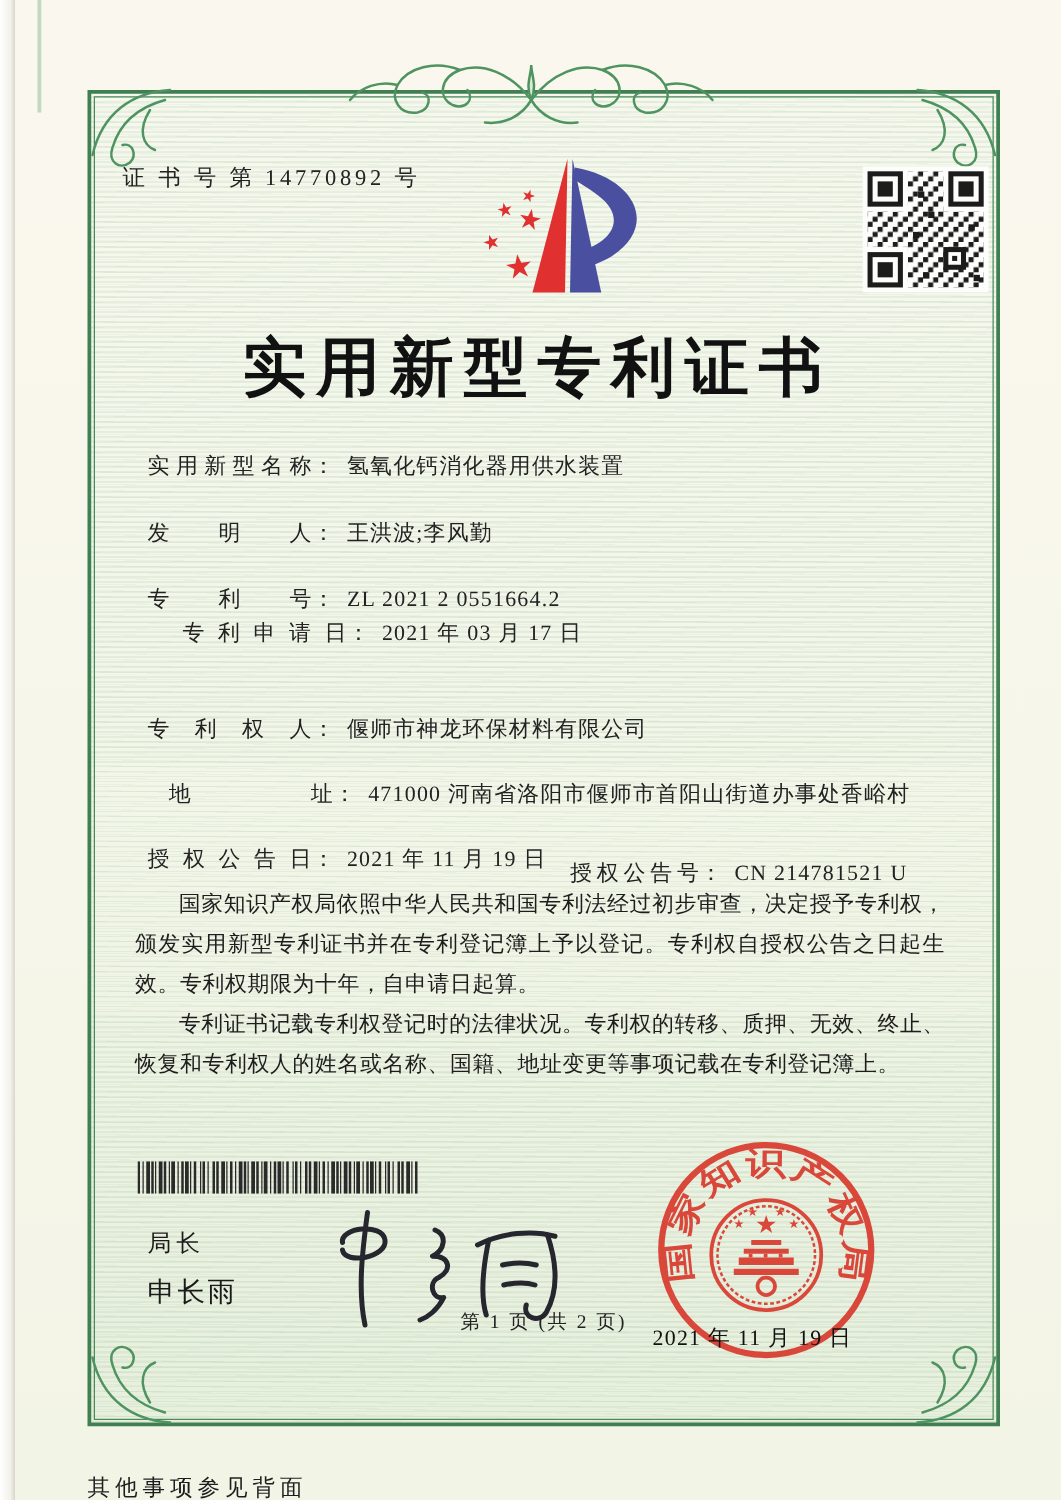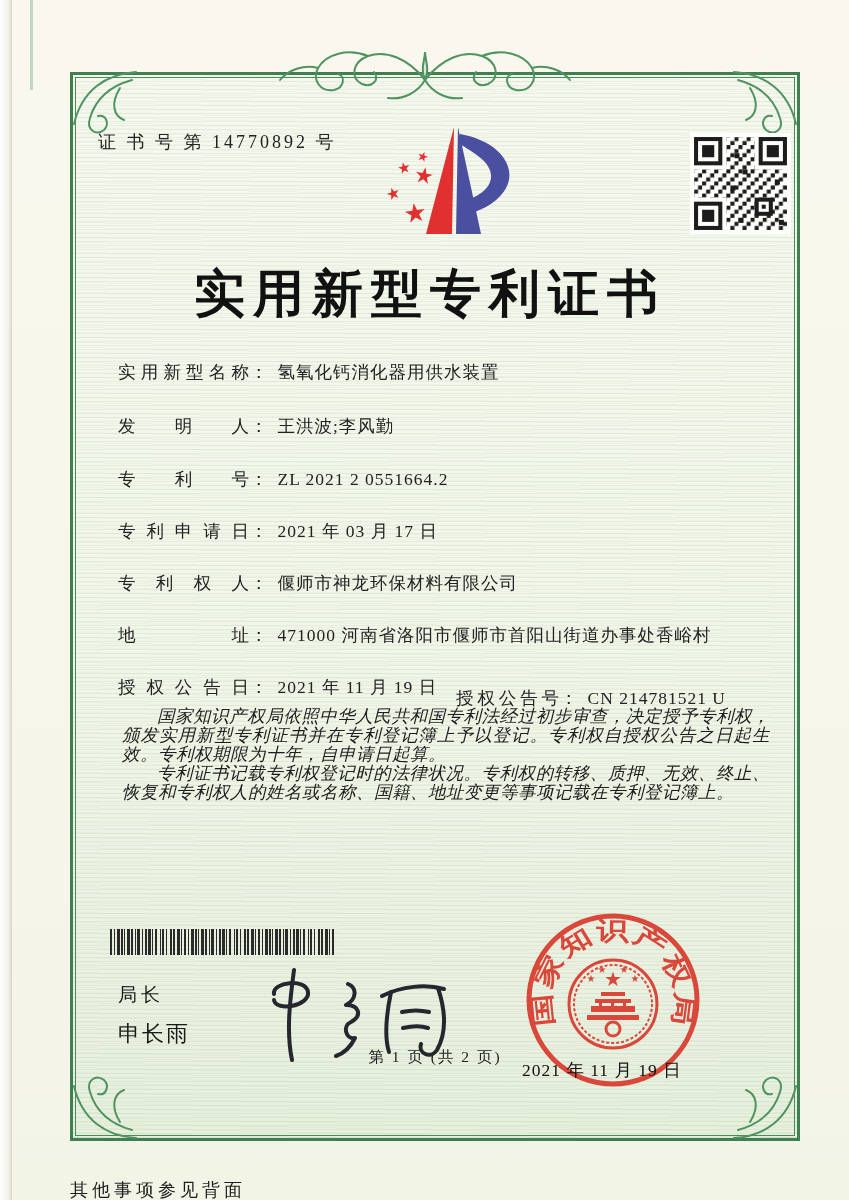--- a/index.html
+++ b/index.html
@@ -45,37 +45,37 @@
     position:absolute;left:70px;top:260px;width:720px;text-align:center;
     font-size:51px;font-weight:bold;letter-spacing:8px;color:#111;
   }
 
   
   .fields{position:absolute;left:118px;top:0;width:660px;}
   .frow{position:absolute;left:0;font-size:17.5px;white-space:nowrap;color:#222;}
   .frow:nth-of-type(1){top:360px;}
   .frow:nth-of-type(2){top:414px;}
   .frow:nth-of-type(3){top:467px;}
-  .frow:nth-of-type(4){top:519px;}
+  .frow:nth-of-type(4){top:494px;margin-left:28px;}
   .frow:nth-of-type(5){top:571px;}
-  .frow:nth-of-type(6){top:623px;}
+  .frow:nth-of-type(6){top:623px;margin-left:17px;}
   .frow:nth-of-type(7){top:675px;}
   .flabel{
     display:inline-block;width:132px;text-align:justify;text-align-last:justify;
     vertical-align:bottom;letter-spacing:1px;
   }
   .fcolon{display:inline-block;margin-right:10px;}
   .fvalue{letter-spacing:1px;}
   .grant-pair{position:absolute;left:338px;top:11px;white-space:nowrap;}
   .grant-pair .flabel{width:104px;}
 
   
   .body-text{
-    position:absolute;left:122px;top:707px;width:648px;
-    font-size:17.5px;line-height:19px;color:#1d1d1d;text-align:justify;letter-spacing:.5px;font-style:italic;
+    position:absolute;left:108px;top:707px;width:648px;
+    font-size:17.5px;line-height:32px;color:#1d1d1d;text-align:justify;letter-spacing:.5px;
   }
   .body-text p{margin:0;text-indent:2em;}
 
   
   .barcode{position:absolute;left:110px;top:929px;width:226px;height:26px;}
   .director-role{position:absolute;left:118px;top:982px;font-size:19px;letter-spacing:4px;color:#1a1a1a;}
   .director-name{position:absolute;left:118px;top:1019px;font-size:22px;letter-spacing:2px;color:#1a1a1a;}
   .signature{position:absolute;left:250px;top:960px;width:215px;height:112px;}
 
   .seal{position:absolute;left:525px;top:912px;width:176px;height:176px;opacity:.92;}

